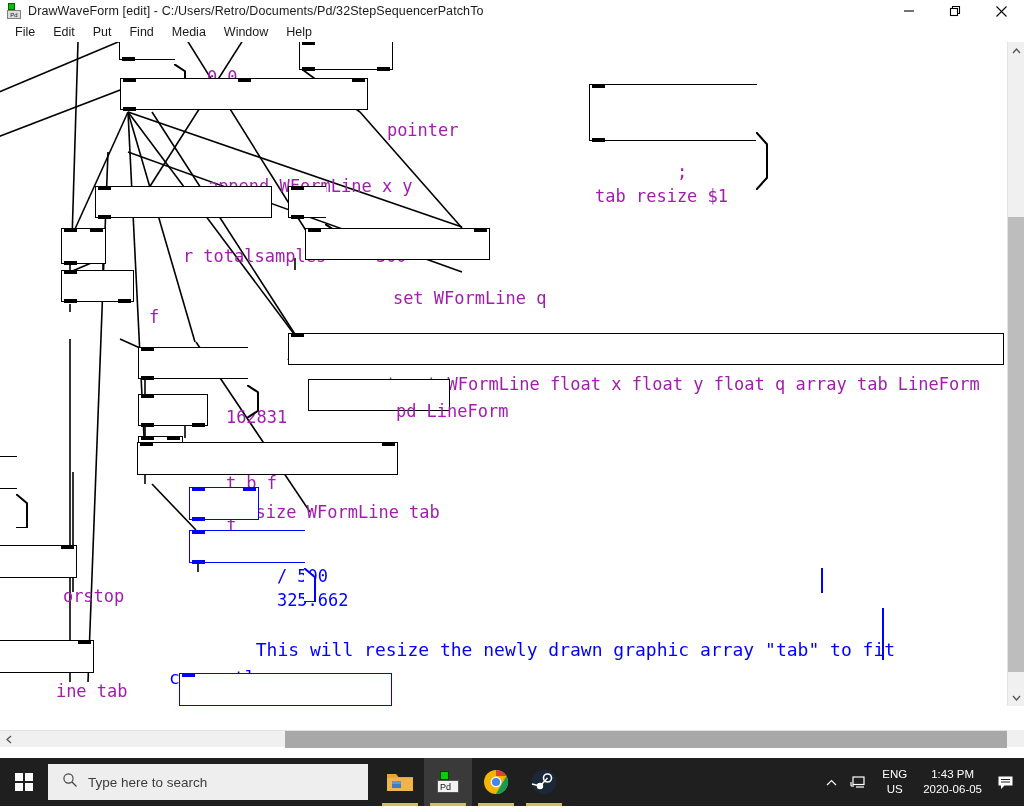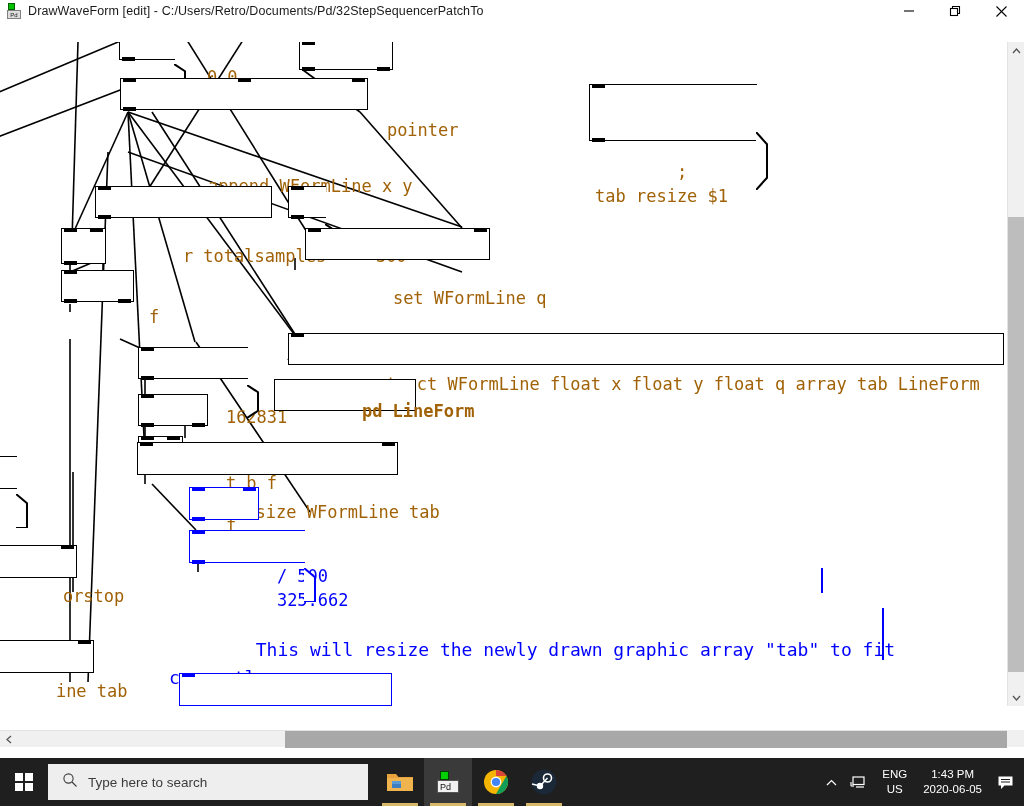--- a/index.html
+++ b/index.html
@@ -68,21 +68,21 @@
     position: absolute; left: 0; top: 0; width: 1007px; height: 664px;
     pointer-events: none;
   }
 
   
   .pd {
     position: absolute;
     font-family: "DejaVu Sans Mono", monospace;
     font-size: 17px;
     line-height: 19px;
-    color: #a16207;
+    color: #a21caf;
     background: #ffffff;
     white-space: pre;
     padding: 3px 4px 3px 5px;
   }
   .pd.obj { border: 1.5px solid #000; }
   .pd.sel { border-color: #0000ff; color: #0000ff; }
 
   
   .pd.msg {
     border: 1.5px solid #000;
@@ -225,20 +225,29 @@
       </div>
       <div class="tb-btn">
         <svg width="13" height="13" viewBox="0 0 13 13">
           <line x1="1.5" y1="1.5" x2="11.5" y2="11.5" stroke="#000" stroke-width="1.1"></line>
           <line x1="11.5" y1="1.5" x2="1.5" y2="11.5" stroke="#000" stroke-width="1.1"></line>
         </svg>
       </div>
     </div>
   </div>
 
+  <div class="menubar">
+    <div class="menu-item">File</div>
+    <div class="menu-item">Edit</div>
+    <div class="menu-item">Put</div>
+    <div class="menu-item">Find</div>
+    <div class="menu-item">Media</div>
+    <div class="menu-item">Window</div>
+    <div class="menu-item">Help</div>
+  </div>
 
   <div class="canvas-wrap">
     <div class="canvas">
 
       <svg class="wires" viewBox="0 0 1007 664" preserveAspectRatio="none">
         <g stroke="#000" stroke-width="1.6" fill="none">
 
           <line x1="-20" y1="58" x2="130" y2="-5"></line>
           <line x1="-15" y1="100" x2="128" y2="45"></line>
 
@@ -382,21 +391,21 @@
       </div>
 
 
       <div class="pd obj" style="left:138px; top:352px; width:70px; height:32px;">
         <span class="nub in" style="left:2px;"></span>
         <span class="nub out" style="left:2px;"></span>
         <span class="nub out" style="right:2px;"></span>
         <span>t b f</span>
       </div>
 
-      <div class="pd obj" style="left:274px; top:337px; width:142px; height:32px; top:337px;font-weight:bold;">
+      <div class="pd obj" style="left:308px; top:337px; width:142px; height:32px; top:337px;">
         <span>pd LineForm</span>
       </div>
 
       <div class="pd obj" style="left:138px; top:394px; width:45px; height:34px;">
         <span class="nub in" style="left:2px;"></span>
         <span class="nub in" style="right:2px;"></span>
         <span class="nub out" style="left:2px;"></span>
         <span>f</span>
       </div>
 

